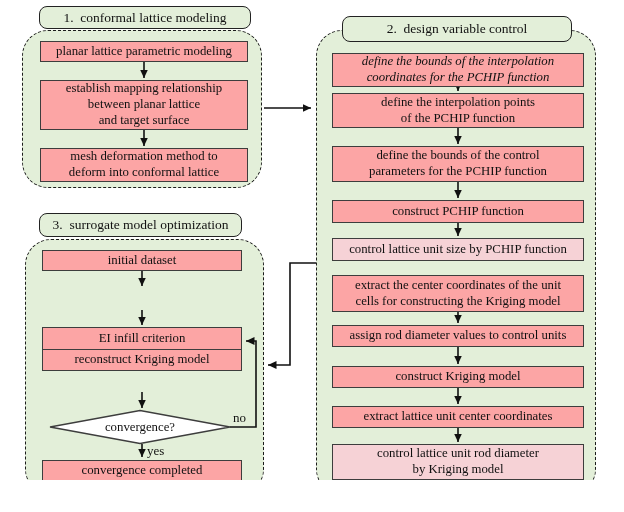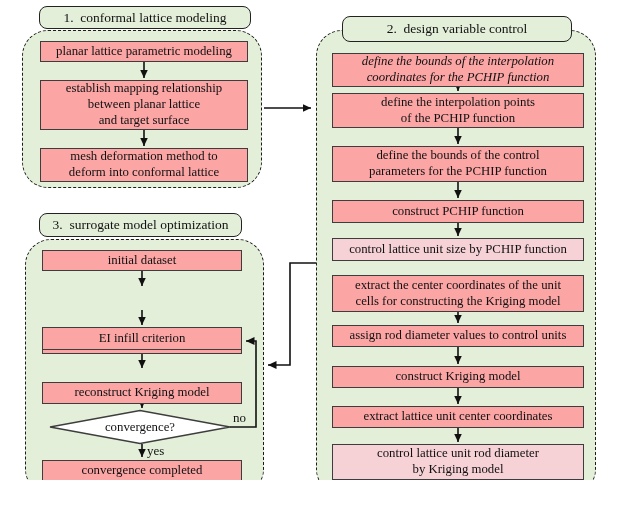--- a/index.html
+++ b/index.html
@@ -122,20 +122,20 @@
 cells for constructing the Kriging model</div>
   <div class="step" style="left:332px;top:325px;width:252px;height:22px;">assign rod diameter values to control units</div>
   <div class="step" style="left:332px;top:366px;width:252px;height:22px;">construct Kriging model</div>
   <div class="step" style="left:332px;top:406px;width:252px;height:22px;">extract lattice unit center coordinates</div>
   <div class="step pink" style="left:332px;top:444px;width:252px;height:36px;">control lattice unit rod diameter
 by Kriging model</div>
 
   <div class="step" style="left:42px;top:250px;width:200px;height:21px;">initial dataset</div>
   <div class="step" style="left:42px;top:288px;width:200px;height:22px;margin-top:44px;">initial Kriging model</div>
   <div class="step" style="left:42px;top:327px;width:200px;height:23px;">EI infill criterion</div>
-  <div class="step" style="left:42px;top:382px;width:200px;height:22px;">reconstruct Kriging model</div>
+  <div class="step" style="left:42px;top:349px;width:200px;height:22px;">reconstruct Kriging model</div>
   <div class="diamond-label" style="left:75px;top:412px;width:130px;height:30px;">convergence?</div>
   <div class="step" style="left:42px;top:460px;width:200px;height:22px;">convergence completed</div>
 
   <div class="lbl" style="left:147px;top:443px;">yes</div>
   <div class="lbl" style="left:233px;top:410px;">no</div>
 
 </div>
 
 </body></html>

